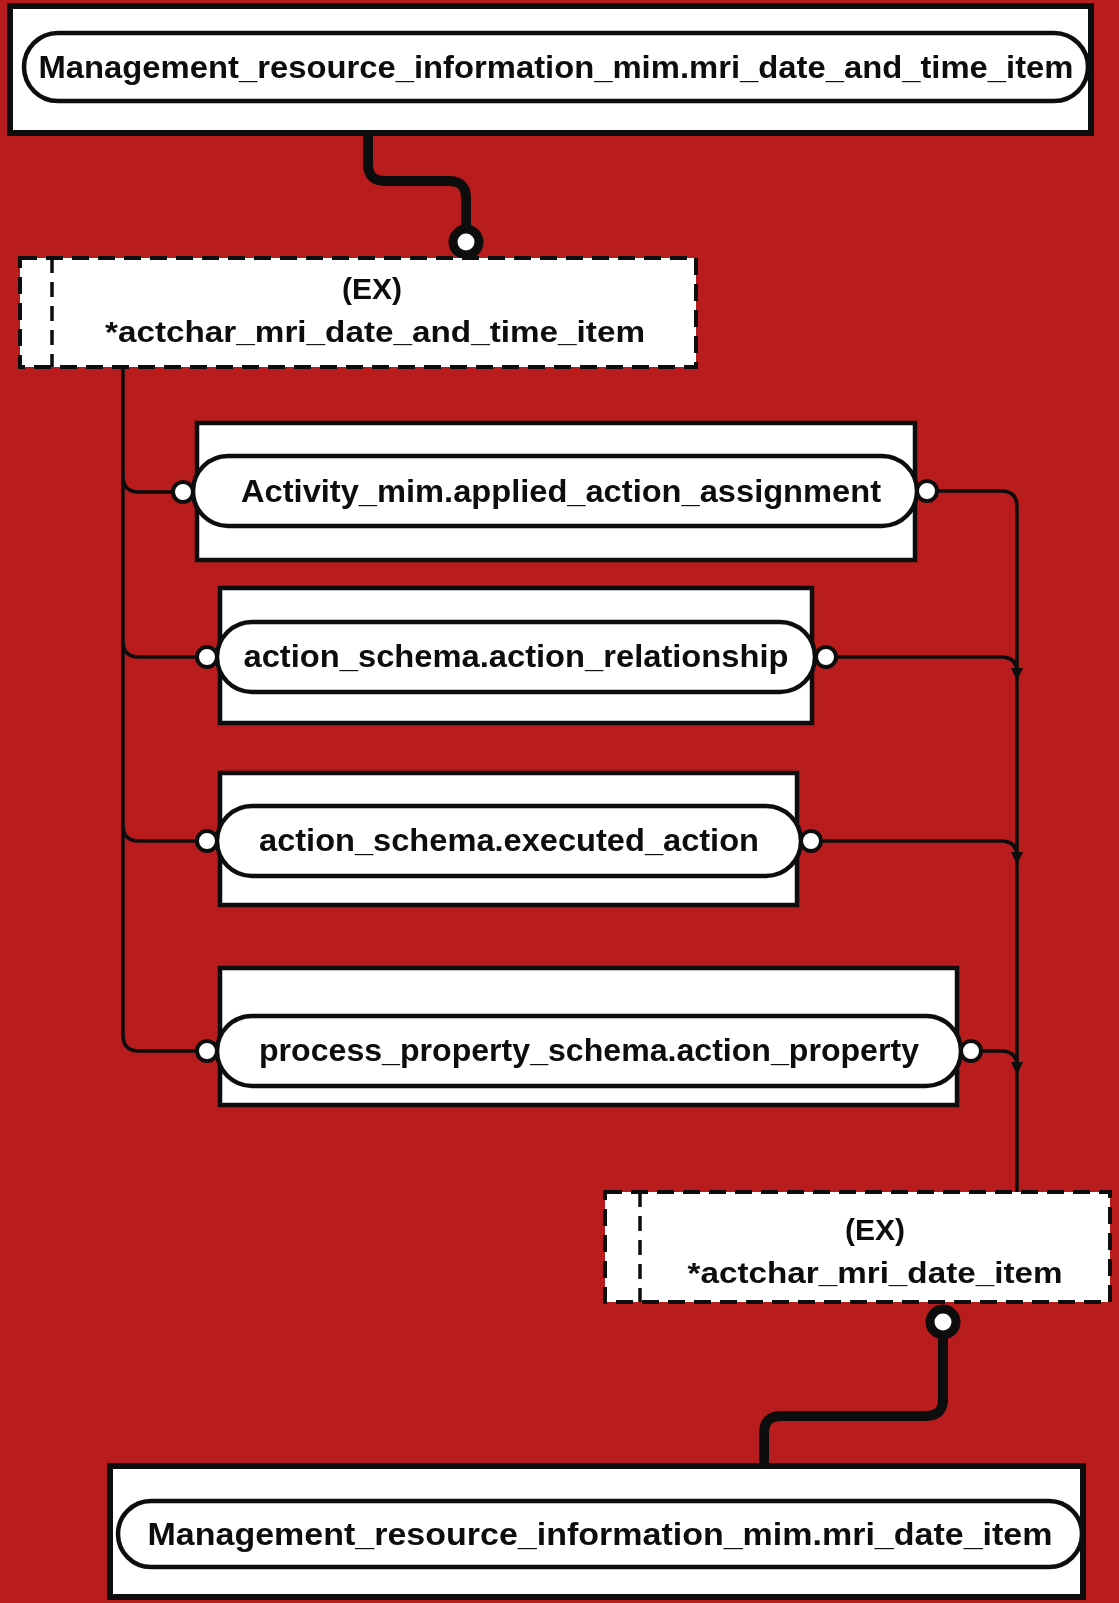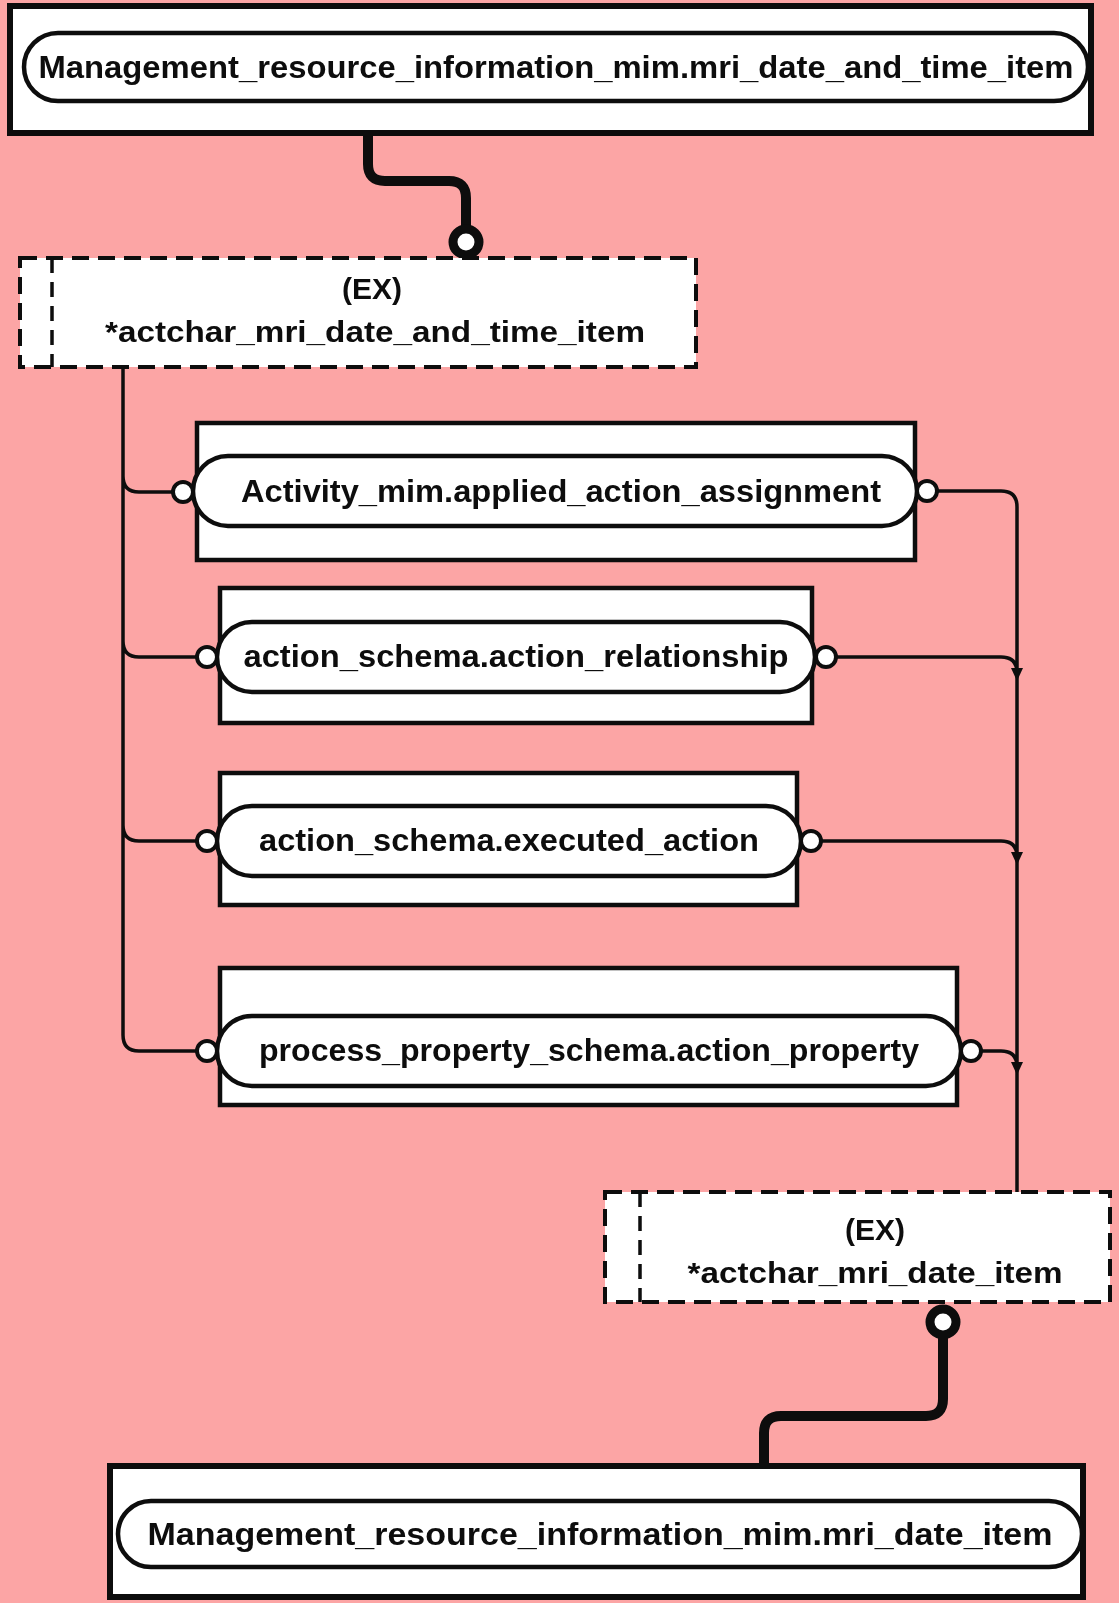--- a/index.html
+++ b/index.html
@@ -4,21 +4,21 @@
 <style>
   html, body {
     margin: 0;
     padding: 0;
     background: #ffffff;
   }
   #stage {
     position: relative;
     width: 1119px;
     height: 1603px;
-    background: #fca5a5;
+    background: #b91c1c;
     overflow: hidden;
   }
   svg {
     display: block;
   }
   .ink-stroke {
     stroke: #0d0d0d;
     fill: none;
   }
   .ink-fill {

